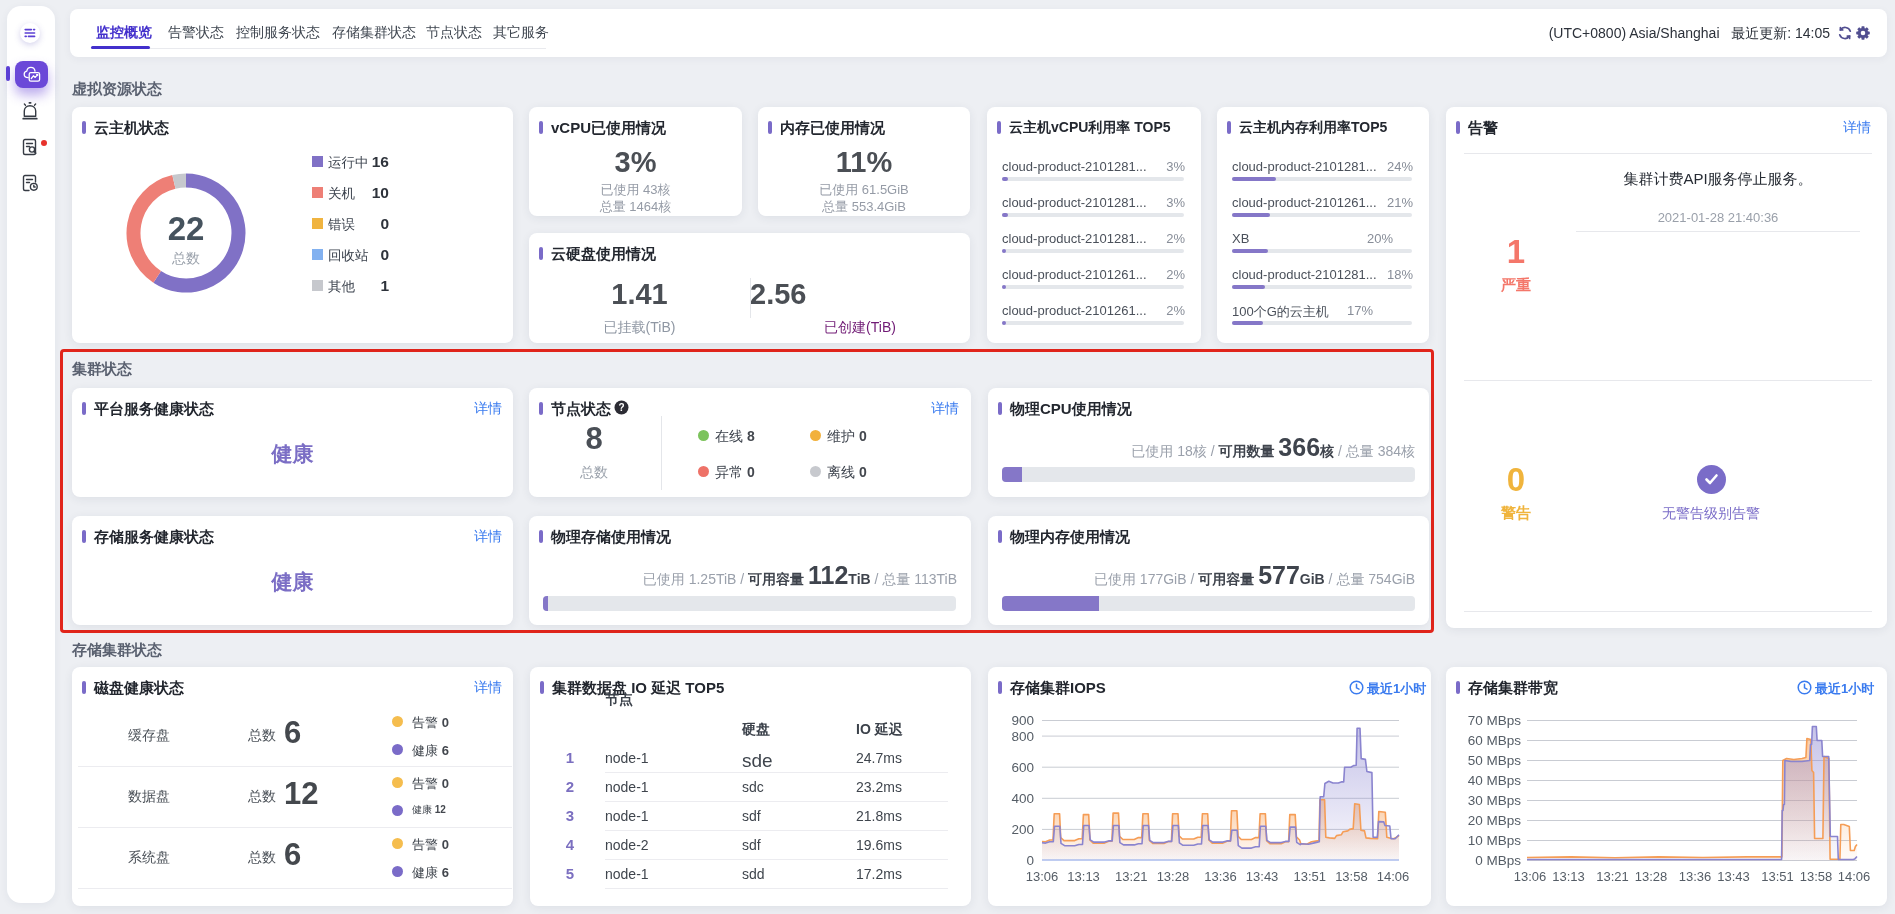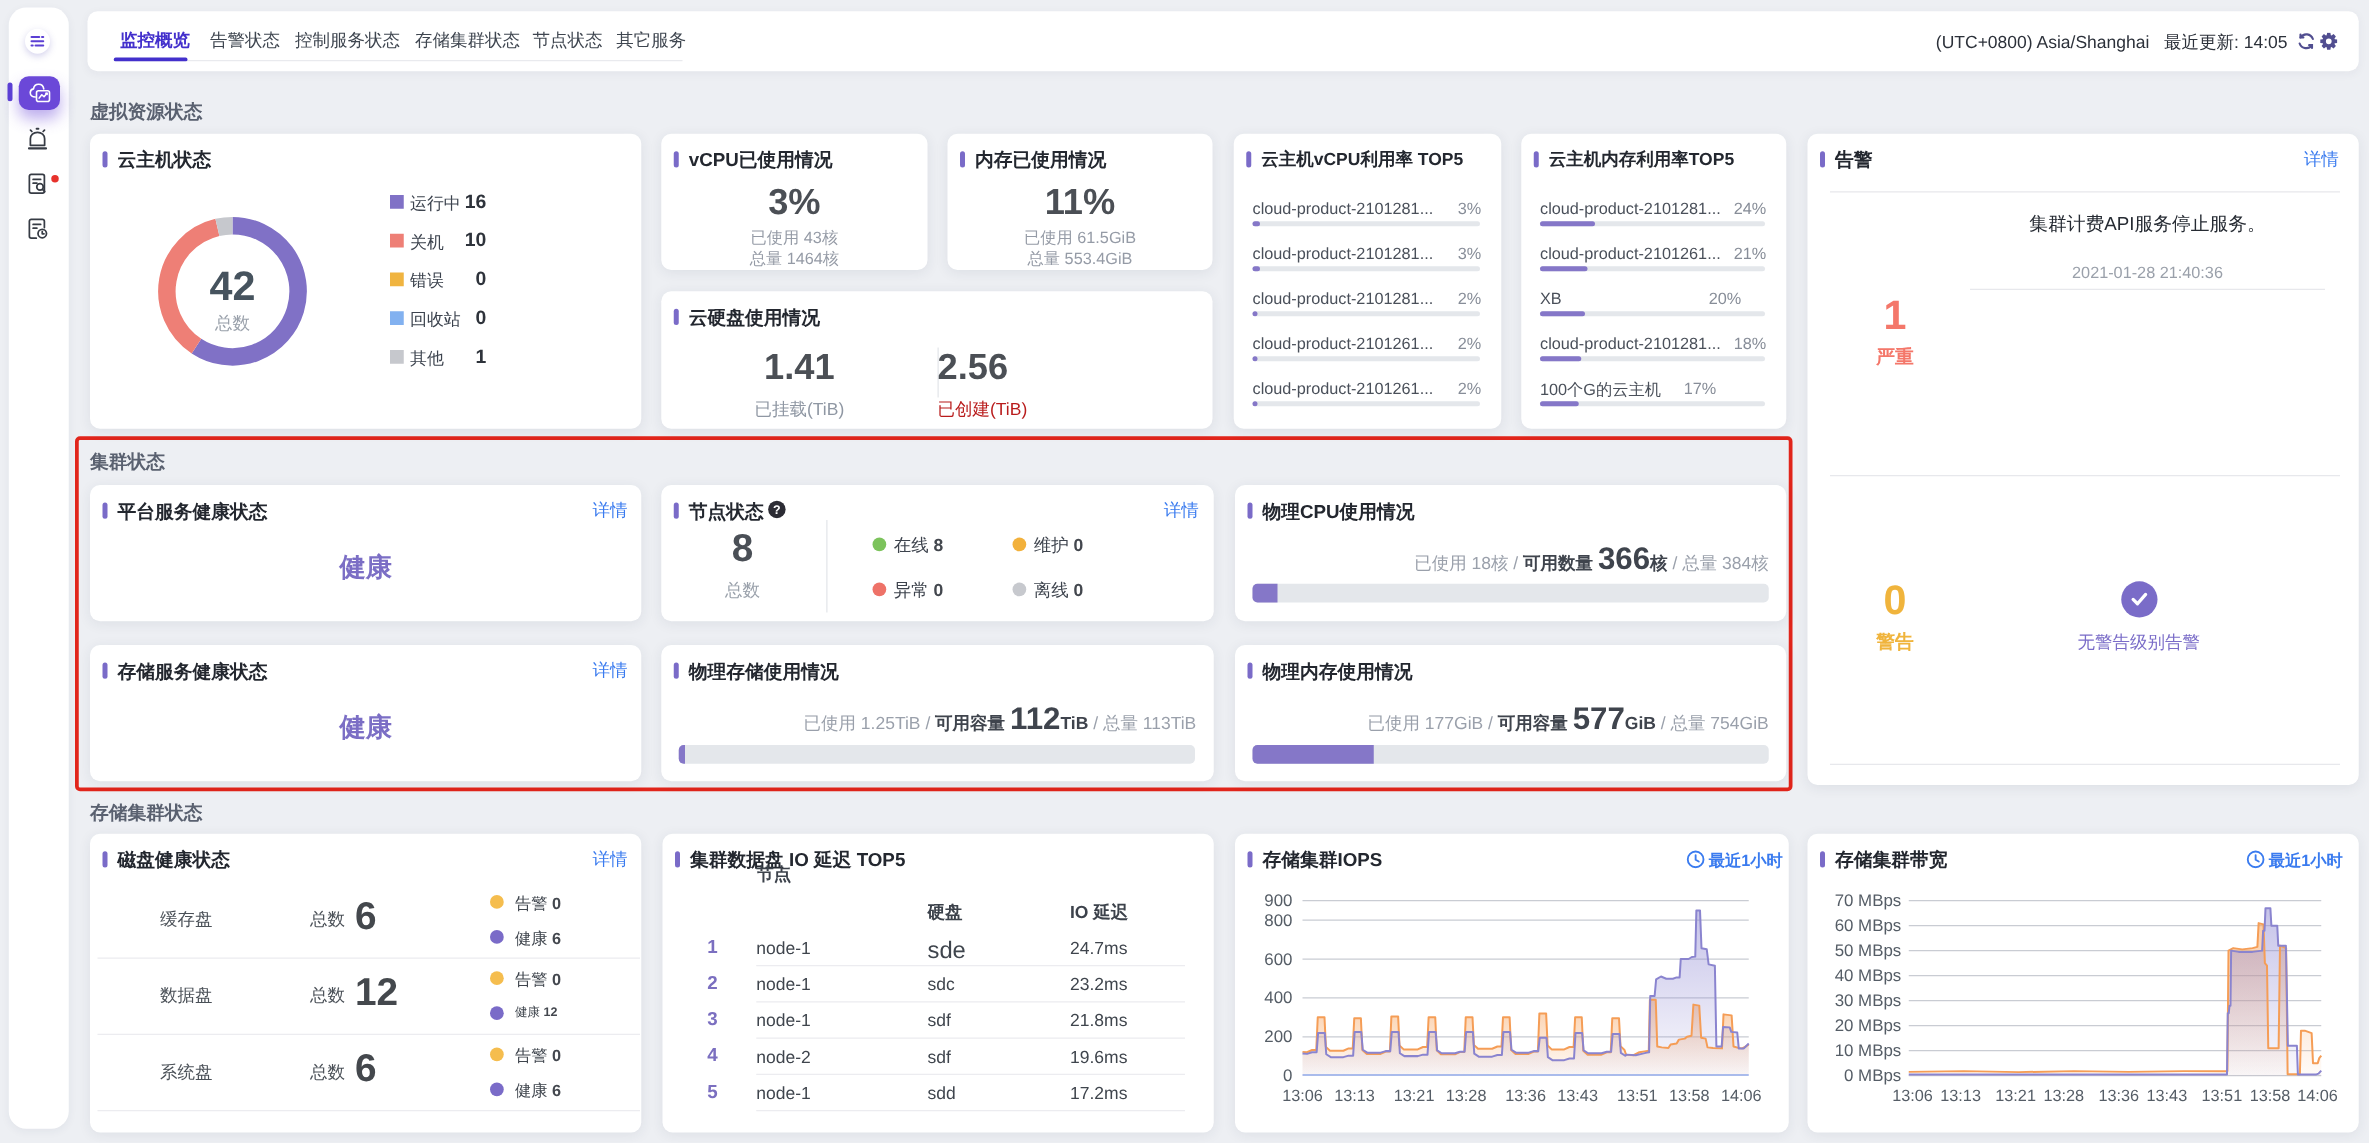--- a/index.html
+++ b/index.html
@@ -98,21 +98,21 @@
 <div class="card" style="left:72px;top:107px;width:441px;height:236px"></div>
 <div class="tbar" style="left:82px;top:121px"></div>
 <div class="ct" style="left:94px;top:119px">云主机状态</div>
 <svg class="abs" style="left:72px;top:107px" width="230" height="200" viewBox="0 0 230 200">
     <g fill="none" stroke-width="14">
       <path stroke="#8071c6" d="M114.0,73.5 A52.5,52.5 0 1 1 85.18,169.88"></path>
       <path stroke="#ee7f76" d="M85.18,169.88 A52.5,52.5 0 0 1 101.92,74.91"></path>
       <path stroke="#c6c8cd" d="M101.92,74.91 A52.5,52.5 0 0 1 114.0,73.5"></path>
     </g>
   </svg>
-<div class="abs" style="left:136px;top:210px;width:100px;text-align:center;font-size:33px;font-weight:700;color:#46535e">42</div>
+<div class="abs" style="left:136px;top:210px;width:100px;text-align:center;font-size:33px;font-weight:700;color:#46535e">22</div>
 <div class="abs" style="left:136px;top:250px;width:100px;text-align:center;font-size:14px;color:#9aa1ab">总数</div>
 <div class="abs" style="left:312px;top:156px;width:11px;height:11px;background:#8071c6"></div>
 <div class="abs" style="left:328px;top:154px;font-size:13.5px;color:#3c434e">运行中</div>
 <div class="abs" style="left:329px;top:153px;width:60px;text-align:right;font-size:15.5px;font-weight:600;color:#2e333b">16</div>
 <div class="abs" style="left:312px;top:187px;width:11px;height:11px;background:#ee7f76"></div>
 <div class="abs" style="left:328px;top:185px;font-size:13.5px;color:#3c434e">关机</div>
 <div class="abs" style="left:329px;top:184px;width:60px;text-align:right;font-size:15.5px;font-weight:600;color:#2e333b">10</div>
 <div class="abs" style="left:312px;top:218px;width:11px;height:11px;background:#f0b440"></div>
 <div class="abs" style="left:328px;top:216px;font-size:13.5px;color:#3c434e">错误</div>
 <div class="abs" style="left:329px;top:215px;width:60px;text-align:right;font-size:15.5px;font-weight:600;color:#2e333b">0</div>
@@ -137,21 +137,21 @@
 <div class="abs" style="left:758px;top:181px;width:212px;text-align:center;font-size:13px;color:#959ba6">已使用 61.5GiB</div>
 <div class="abs" style="left:758px;top:198px;width:212px;text-align:center;font-size:13px;color:#959ba6">总量 553.4GiB</div>
 
 <div class="card" style="left:529px;top:233px;width:441px;height:110px"></div>
 <div class="tbar" style="left:539px;top:247px"></div>
 <div class="ct" style="left:551px;top:245px">云硬盘使用情况</div>
 <div class="abs" style="left:750px;top:278px;width:1px;height:40px;background:#e4e6ea"></div>
 <div class="abs" style="left:529px;top:278px;width:221px;text-align:center;font-size:29px;font-weight:700;color:#4b4f55">1.41</div>
 <div class="abs" style="left:529px;top:319px;width:221px;text-align:center;font-size:14px;color:#8f97a3">已挂载(TiB)</div>
 <div class="abs" style="left:750px;top:278px;width:220px;font-size:29px;font-weight:700;color:#4b4f55">2.56</div>
-<div class="abs" style="left:750px;top:319px;width:220px;font-size:14px;color:#b91c1c">已创建(TiB)</div>
+<div class="abs" style="left:750px;top:319px;width:220px;text-align:center;font-size:14px;color:#701a75">已创建(TiB)</div>
 
 <div class="card" style="left:987px;top:107px;width:214px;height:236px"></div>
 <div class="tbar" style="left:997px;top:121px"></div>
 <div class="ct" style="left:1009px;top:119px;font-size:14px">云主机vCPU利用率 TOP5</div>
 <div class="abs" style="left:1002px;top:159px;font-size:13px;color:#4a505a">cloud-product-2101281...</div>
 <div class="abs" style="left:1117px;top:159px;width:68px;text-align:right;font-size:13px;color:#878d98">3%</div>
 <div class="track" style="left:1002px;top:177px;width:182px;height:4px"></div>
 <div class="fill" style="left:1002px;top:177px;width:5.5px;height:4px;border-radius:2px"></div>
 <div class="abs" style="left:1002px;top:195px;font-size:13px;color:#4a505a">cloud-product-2101281...</div>
 <div class="abs" style="left:1117px;top:195px;width:68px;text-align:right;font-size:13px;color:#878d98">3%</div>

